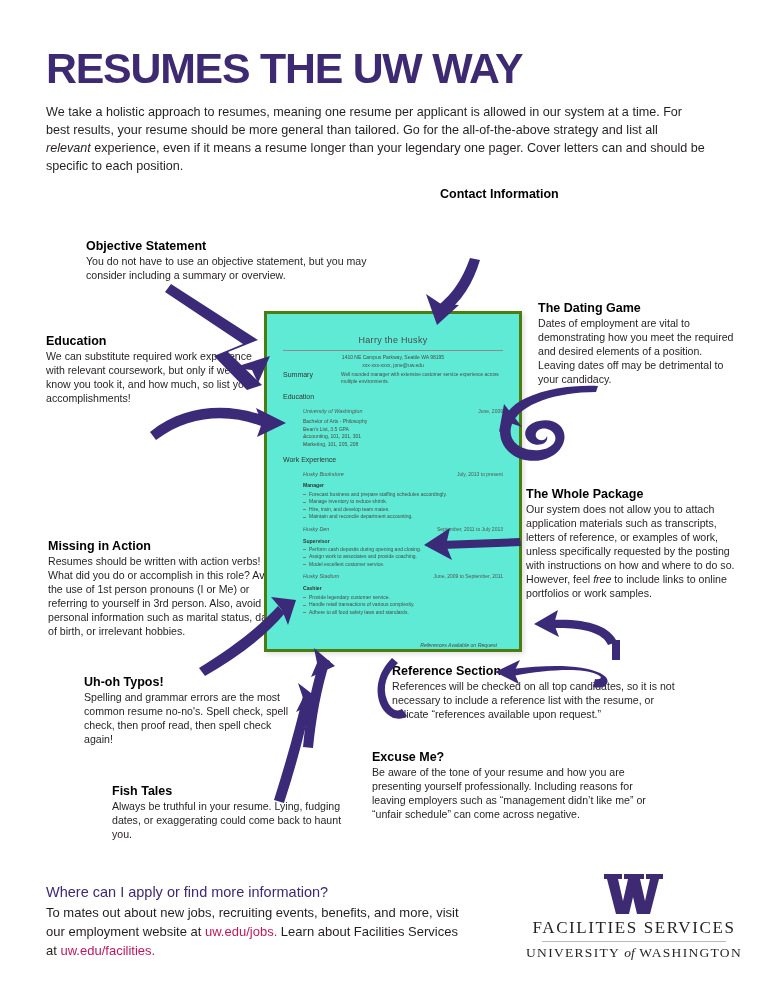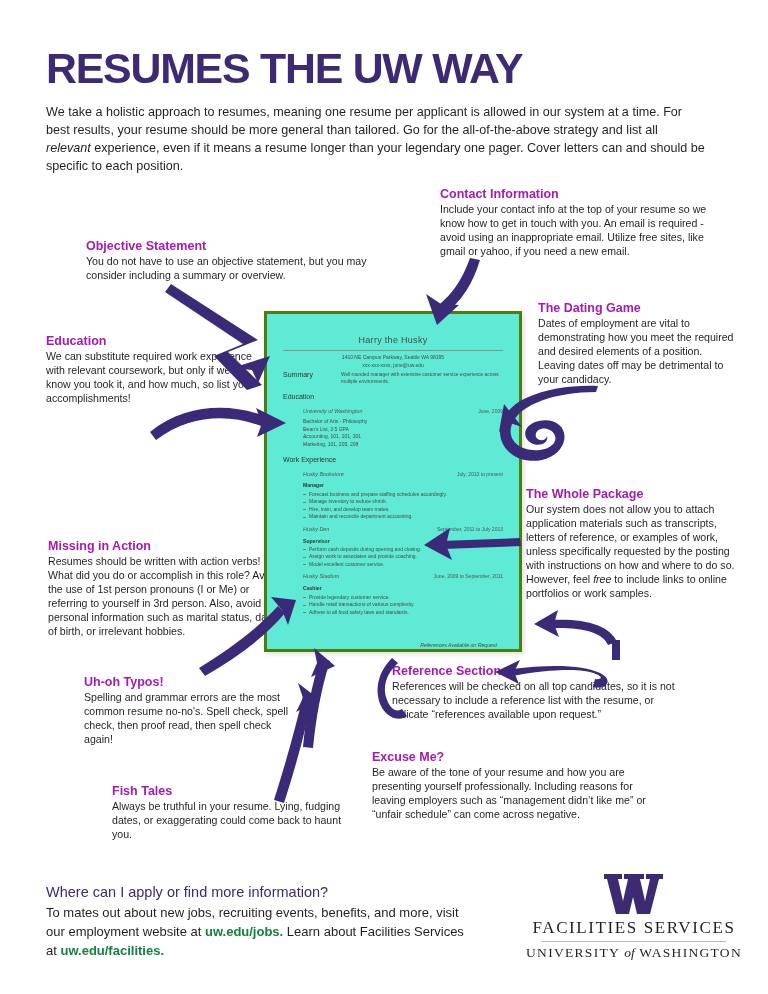--- a/index.html
+++ b/index.html
@@ -24,21 +24,21 @@
   }
   #intro-paragraph{
     position:absolute;left:46px;top:104px;width:660px;
     font-size:12.6px;line-height:1.42;color:#231f20;
   }
   #intro-paragraph em{font-style:italic;}
 
   
   .callout{position:absolute;}
   .callout .c-title{
-    color:#a21caf;font-weight:bold;font-size:12.5px;
+    color:#000000;font-weight:bold;font-size:12.5px;
     margin:0 0 1px 0;line-height:1.2;
   }
   .callout .c-body{
     font-size:10.6px;line-height:1.32;color:#231f20;
   }
   .callout .c-body em{font-style:italic;}
 
   #callout-objective{left:86px;top:231px;width:300px;margin-top:8px;}
   #callout-education{left:46px;top:334px;width:210px;}
   #callout-contact{left:440px;top:187px;width:290px;}
@@ -84,21 +84,21 @@
 
   
   #footer-question{
     position:absolute;left:46px;top:884px;
     font-size:14.5px;font-weight:normal;color:#3d2a72;
   }
   #footer-body{
     position:absolute;left:46px;top:903px;width:420px;
     font-size:13px;line-height:1.48;color:#231f20;
   }
-  #footer-body b{color:#15803d;font-weight:bold;}
+  #footer-body b{color:#be185d;font-weight:normal;}
 
   #uw-logo{position:absolute;left:524px;top:872px;width:220px;text-align:center;}
   #uw-w{font-size:0;line-height:0;}
   .logo-fs{
     font-family:"Liberation Serif", serif;font-size:17px;letter-spacing:1.6px;
     color:#231f20;margin-top:2px;
   }
   .logo-rule{border-top:1px solid #b9b9b9;margin:3px 18px 3px 18px;}
   .logo-uw{
     font-family:"Liberation Serif", serif;font-size:13.5px;letter-spacing:1.3px;
@@ -159,21 +159,20 @@
     <div class="c-body">You do not have to use an objective statement, but you may consider including a summary or overview.</div>
   </div>
 
   <div class="callout" id="callout-education">
     <div class="c-title">Education</div>
     <div class="c-body">We can substitute required work experience with relevant coursework, but only if we know you took it, and how much, so list your accomplishments!</div>
   </div>
 
   <div class="callout" id="callout-contact">
     <div class="c-title">Contact Information</div>
-    <div class="c-body">Include your contact info at the top of your resume so we know how to get in touch with you. An email is required - avoid using an inappropriate email. Utilize free sites, like gmail or yahoo, if you need a new email.</div>
   </div>
 
   <div class="callout" id="callout-dating">
     <div class="c-title">The Dating Game</div>
     <div class="c-body">Dates of employment are vital to demonstrating how you meet the required and desired elements of a position. Leaving dates off may be detrimental to your candidacy.</div>
   </div>
 
   <div class="callout" id="callout-whole-package">
     <div class="c-title">The Whole Package</div>
     <div class="c-body"><span>Our system does not allow you to attach application materials such as  transcripts, letters of reference, or examples of work, unless specifically requested by the posting with instructions on how and where to do so. However, feel </span><em>free</em><span> to include links to online portfolios or work samples.</span></div>

